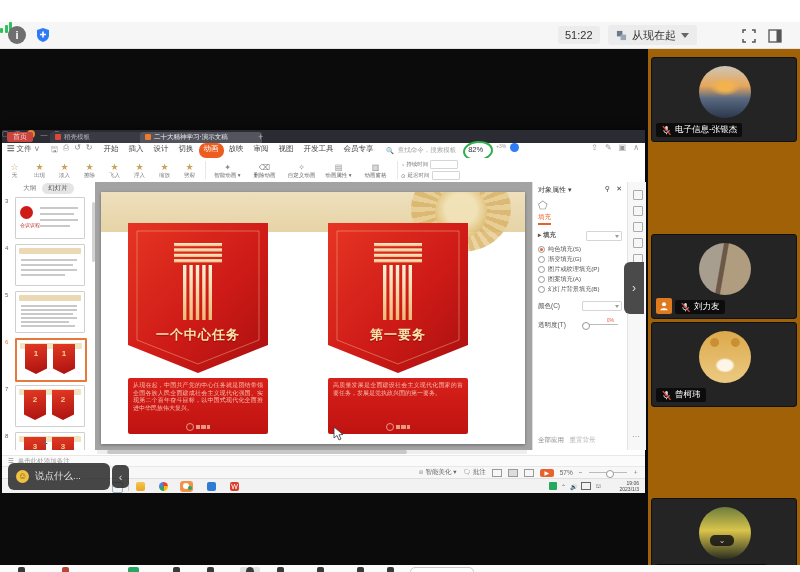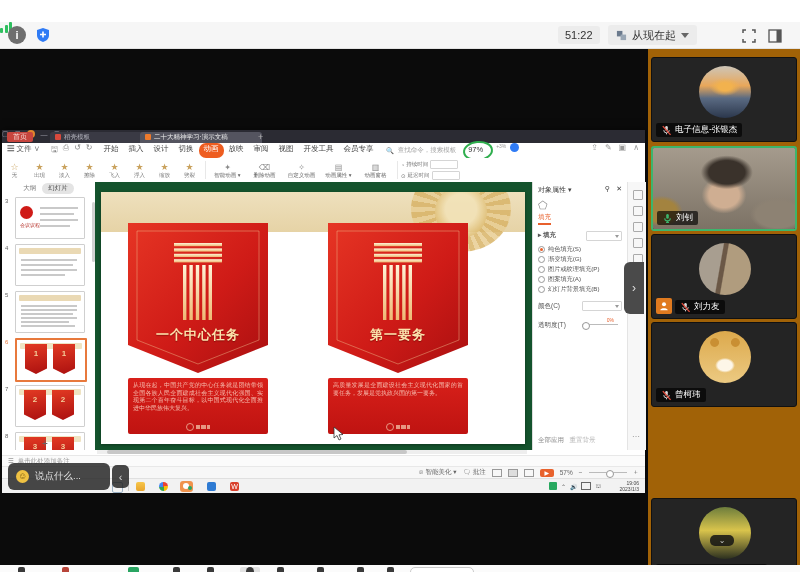--- a/index.html
+++ b/index.html
@@ -56,21 +56,21 @@
   .ltabs{display:flex;gap:6px;justify-content:center;align-items:center;height:13px;font-size:6.5px;color:#777;}
   .ltab-active{background:#e4e4e4;border-radius:6px;padding:1px 6px;color:#444;}
   .thumbrow{position:absolute;left:0;width:93px;height:42px;}
   .thumbrow .no{position:absolute;left:3px;top:2px;font-size:6px;color:#666;}
   .thumb{position:absolute;left:13px;top:1px;width:68px;height:40px;background:#fff;border:1px solid #cfcfcf;border-radius:1px;overflow:hidden;}
   .thumb.sel{border:2px solid #e8793c;}
   .tline{position:absolute;height:1.5px;background:#c9c9c9;}
   .tanbar{position:absolute;left:3px;top:3px;right:3px;height:6px;background:#ead9b4;border-radius:1px;}
   .minibanner{position:absolute;top:4px;width:22px;height:30px;background:linear-gradient(170deg,#e23a23,#ab100f);
       clip-path:polygon(0 0,100% 0,100% 82%,50% 100%,0 82%);color:#f3cf9b;font-size:8px;font-weight:bold;text-align:center;line-height:20px;}
-  .canvas{left:93px;top:0;width:437px;height:268px;background:#14532d;}
+  .canvas{left:93px;top:0;width:437px;height:268px;background:#a3a3a3;}
   .slide{left:6px;top:10px;width:424px;height:252px;background:#fff;box-shadow:0 1px 3px rgba(0,0,0,.35);overflow:hidden;}
   .band{left:0;top:0;width:424px;height:40px;background:linear-gradient(180deg,#eee0bd,#e6d3a6);}
   .emblem{left:310px;top:-26px;width:100px;height:86px;border-radius:50%;opacity:.85;
       background:repeating-conic-gradient(#e8cd92 0 7deg,#d9b468 7deg 14deg);}
   .emblem::after{content:"";position:absolute;left:24px;top:20px;width:52px;height:52px;border-radius:50%;
       background:radial-gradient(circle at 50% 45%,#f3e3b8 0 40%,#dcb869 75%);}
   .banner{position:absolute;width:140px;height:150px;}
   .btitle{position:absolute;left:0;right:0;top:103px;text-align:center;font-size:13px;font-weight:bold;color:#fbe3ac;letter-spacing:1px;text-shadow:0 1px 1px rgba(90,0,0,.5);}
   .bodybox{position:absolute;width:140px;height:56px;background:linear-gradient(180deg,#d8201a,#bf1311);border-radius:2px;padding:4px 5px 2px;box-sizing:border-box;}
   .bodytxt{font-size:6px;line-height:7.5px;color:#f6bcae;text-align:justify;}
@@ -222,21 +222,21 @@
         <span class="menuitem">审阅</span>
         <span class="menuitem">视图</span>
         <span class="menuitem">开发工具</span>
         <span class="menuitem">会员专享</span>
         <span class="searchbox">
           <span>🔍</span>
             <span>查找命令，搜索模板</span>
         </span>
         <span class="membadge">
           <i class="ring"></i>
-          <span class="val">97%</span>
+          <span class="val">82%</span>
         </span>
         <span style="font-size:5px;color:#999;margin-left:6px;line-height:6px">+3%</span>
         <span style="width:9px;height:9px;border-radius:50%;background:#2f7bf5;margin-left:4px;display:inline-block"></span>
         <span style="margin-left:auto;margin-right:6px;display:flex;gap:7px;color:#999;font-size:8px">
           <span>⇪</span>
             <span>✎</span>
             <span>▣</span>
             <span>∧</span>
         </span>
       </div>
@@ -595,32 +595,20 @@
         <svg width="11" height="11" viewBox="0 0 12 12">
           <rect x="4.6" y="1" width="2.8" height="5.4" rx="1.4" fill="#d9d9d9"></rect>
           <path d="M3 5.6a3 3 0 0 0 6 0" stroke="#d9d9d9" stroke-width="1" fill="none"></path>
           <line x1="6" y1="8.6" x2="6" y2="10.2" stroke="#d9d9d9" stroke-width="1"></line>
           <line x1="2" y1="1.2" x2="10.4" y2="10.8" stroke="#e14b3c" stroke-width="1.5"></line>
           </svg>
         <span>电子信息-张银杰</span>
       </div>
     </div>
 
-    <div class="ptile speaking" style="top:98px">
-      <div class="vid2"></div>
-      <div class="namepill">
-        <svg width="11" height="11" viewBox="0 0 12 12">
-          <rect x="4.6" y="1" width="2.8" height="5.4" rx="1.4" fill="#3db56c"></rect>
-          <path d="M3 5.6a3 3 0 0 0 6 0" stroke="#3db56c" stroke-width="1.2" fill="none"></path>
-          <line x1="6" y1="8.6" x2="6" y2="10.2" stroke="#3db56c" stroke-width="1.2"></line>
-          <line x1="4.4" y1="10.2" x2="7.6" y2="10.2" stroke="#3db56c" stroke-width="1.2"></line>
-          </svg>
-        <span>刘钊</span>
-      </div>
-    </div>
 
     <div class="ptile" style="top:186px">
       <div class="avatar av3"></div>
       <div class="hostbadge">
         <svg width="10" height="10" viewBox="0 0 12 12">
             <circle cx="6" cy="4" r="2.4" fill="#fff"></circle>
             <path d="M1.5 11c.6-3 8.4-3 9 0z" fill="#fff"></path>
           </svg>
       </div>
       <div class="namepill" style="left:23px">

